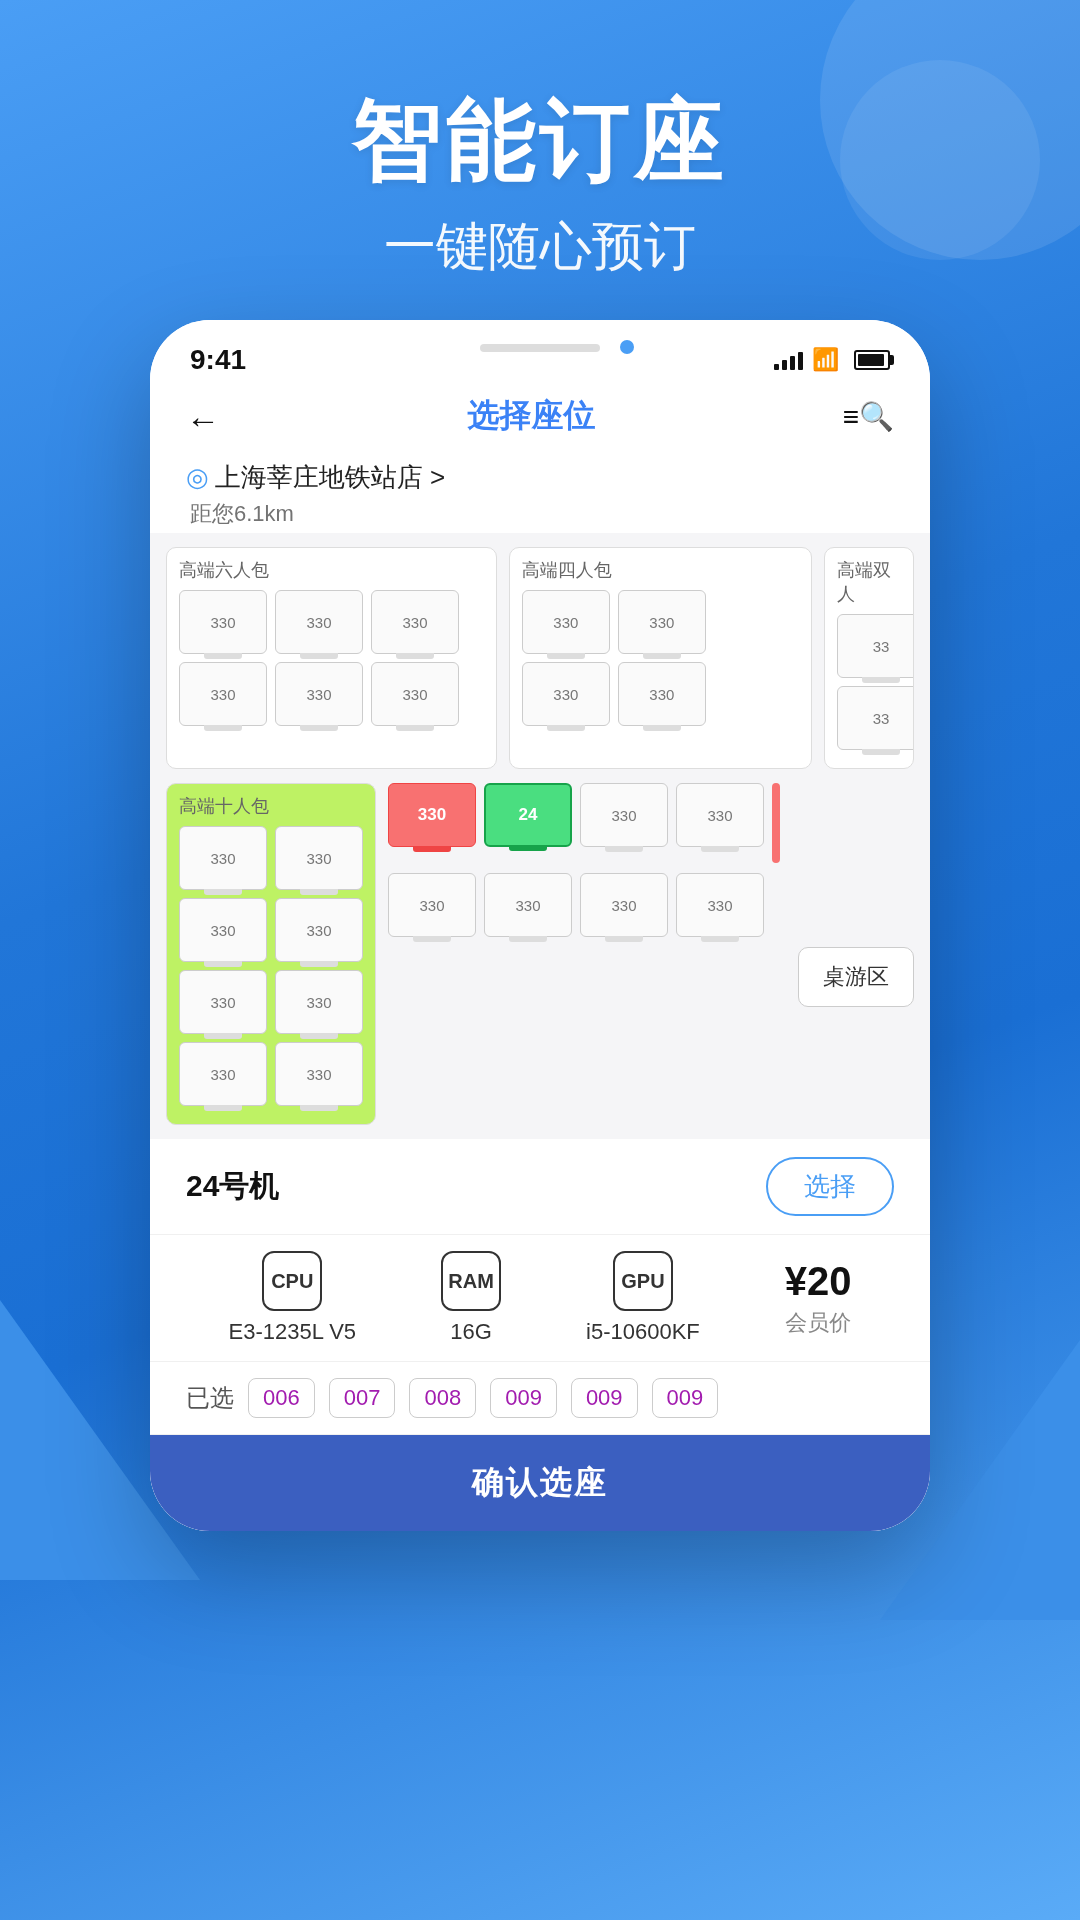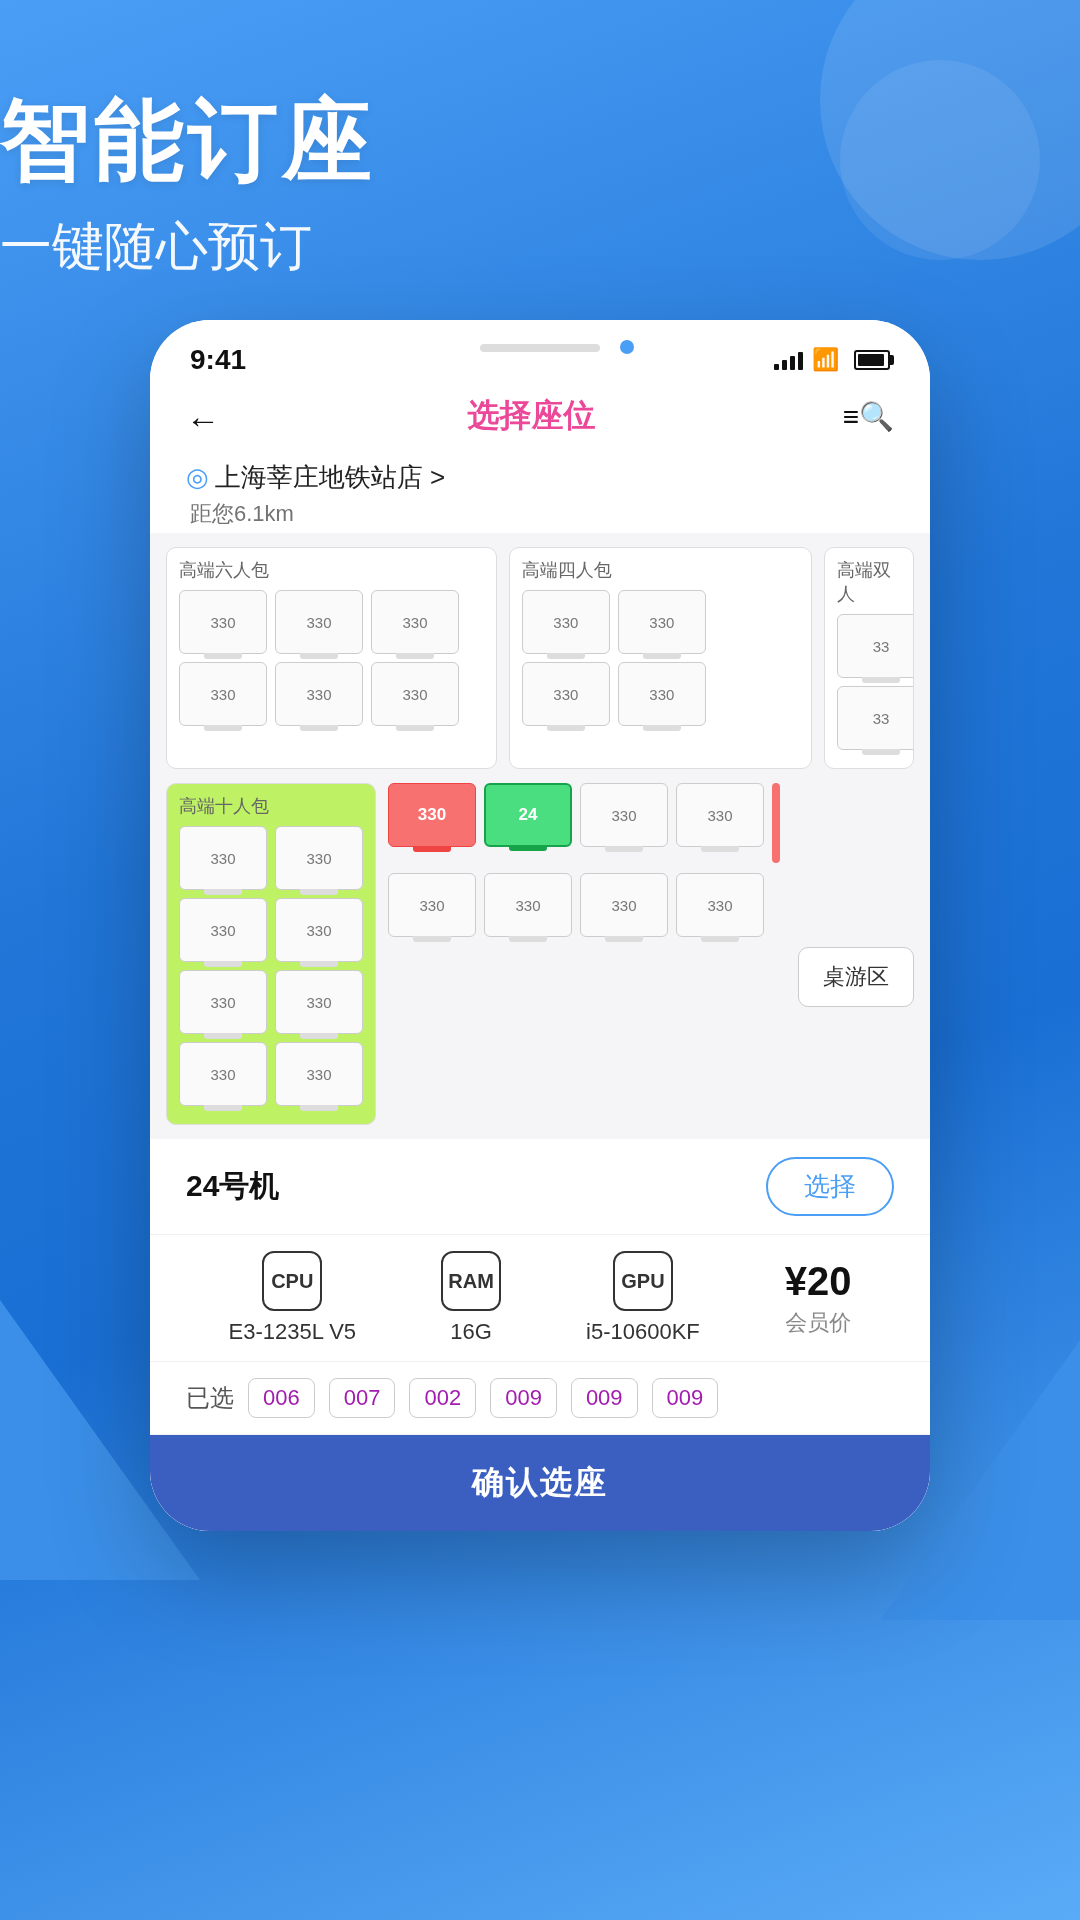--- a/index.html
+++ b/index.html
@@ -27,21 +27,21 @@
       border-radius: 50%;
       background: rgba(255,255,255,0.08);
       top: 60px; right: 40px;
     }
 
     
     .hero-section {
       position: absolute;
       top: 80px;
       left: 0; right: 0;
-      text-align: left;
+      text-align: center;
       color: white;
     }
     .hero-title {
       font-size: 90px;
       font-weight: 800;
       letter-spacing: 4px;
       text-shadow: 0 2px 8px rgba(0,0,0,0.1);
     }
     .hero-subtitle {
       font-size: 52px;
@@ -173,21 +173,21 @@
       background: #fff;
     }
     .back-btn {
       font-size: 34px;
       color: #111;
       cursor: pointer;
     }
     .header-title {
       font-size: 32px;
       font-weight: 600;
-      color: #ec4899;
+      color: #3b82f6;
     }
     .header-right-icon {
       font-size: 28px;
       color: #111;
     }
 
     
     .location-bar {
       padding: 8px 36px 4px;
       background: #fff;
@@ -643,21 +643,21 @@
       <div class="price-item">
         <span class="price-value">¥20</span>
         <span class="price-label">会员价</span>
       </div>
     </div>
 
     <div class="selected-seats-row">
       <span class="selected-label">已选</span>
       <div class="seat-tag">006</div>
       <div class="seat-tag">007</div>
-      <div class="seat-tag">002</div>
+      <div class="seat-tag">008</div>
       <div class="seat-tag">009</div>
       <div class="seat-tag">009</div>
       <div class="seat-tag">009</div>
     </div>
 
     <div class="confirm-btn">确认选座</div>
   </div>
 </div>
 
 </body></html>

